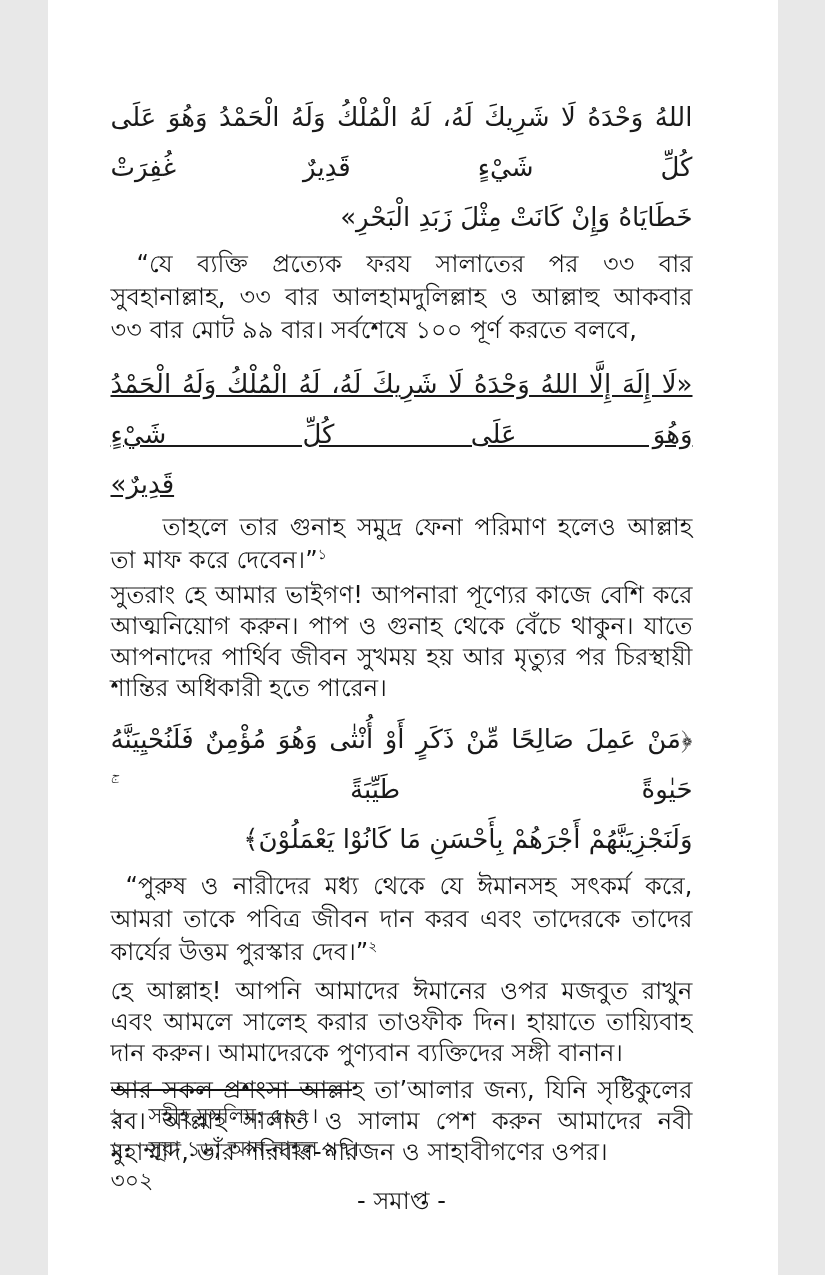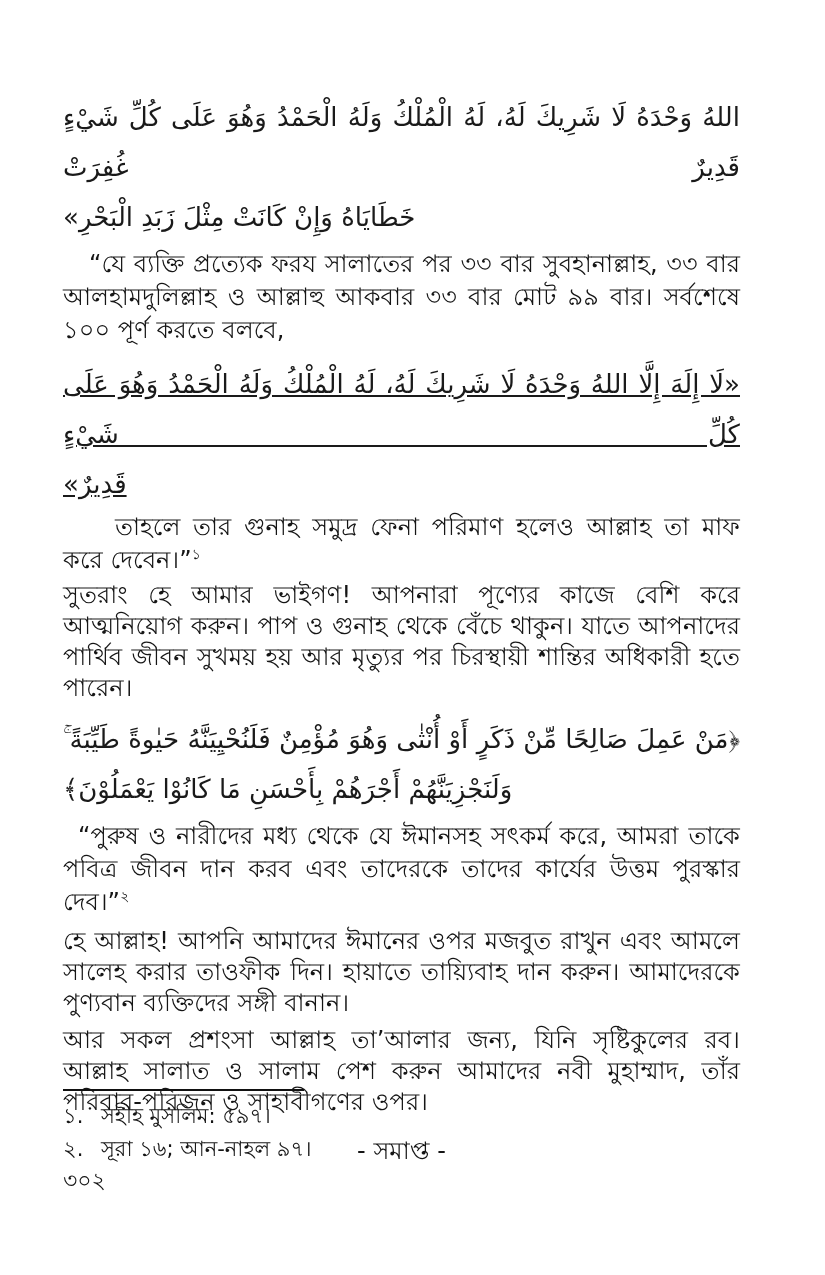--- a/index.html
+++ b/index.html
@@ -2,21 +2,21 @@
 <html lang="bn"><head>
 <meta charset="utf-8">
 <style>
   html, body {
     margin: 0;
     padding: 0;
     background: #e8e8e8;
   }
   .page {
     position: relative;
-    width: 825px;
+    width: 730px;
     height: 1275px;
     margin: 0 auto;
     background: #ffffff;
     color: #151515;
     box-sizing: border-box;
     padding: 92px 85px 0 63px;
     font-family: "DejaVu Sans", sans-serif;
     overflow: hidden;
   }
   
@@ -25,21 +25,21 @@
     font-family: "DejaVu Sans", sans-serif;
     font-size: 26px;
     line-height: 50px;
     color: #1a1a1a;
   }
   .ar-line-full {
     text-align: justify;
     text-align-last: justify;
     -moz-text-align-last: justify;
   }
-  .ar-line-center { text-align: left; }
+  .ar-line-center { text-align: right; }
   .ar-line-end    { text-align: left; }   
   .ar-1 { margin-bottom: 6px; }
   .ar-2 { margin-bottom: 2px; text-decoration: underline; }
   .ar-3 { margin-bottom: 6px; }
   
   .bn {
     margin: 0;
     font-size: 24px;
     line-height: 31px;
     text-align: justify;

